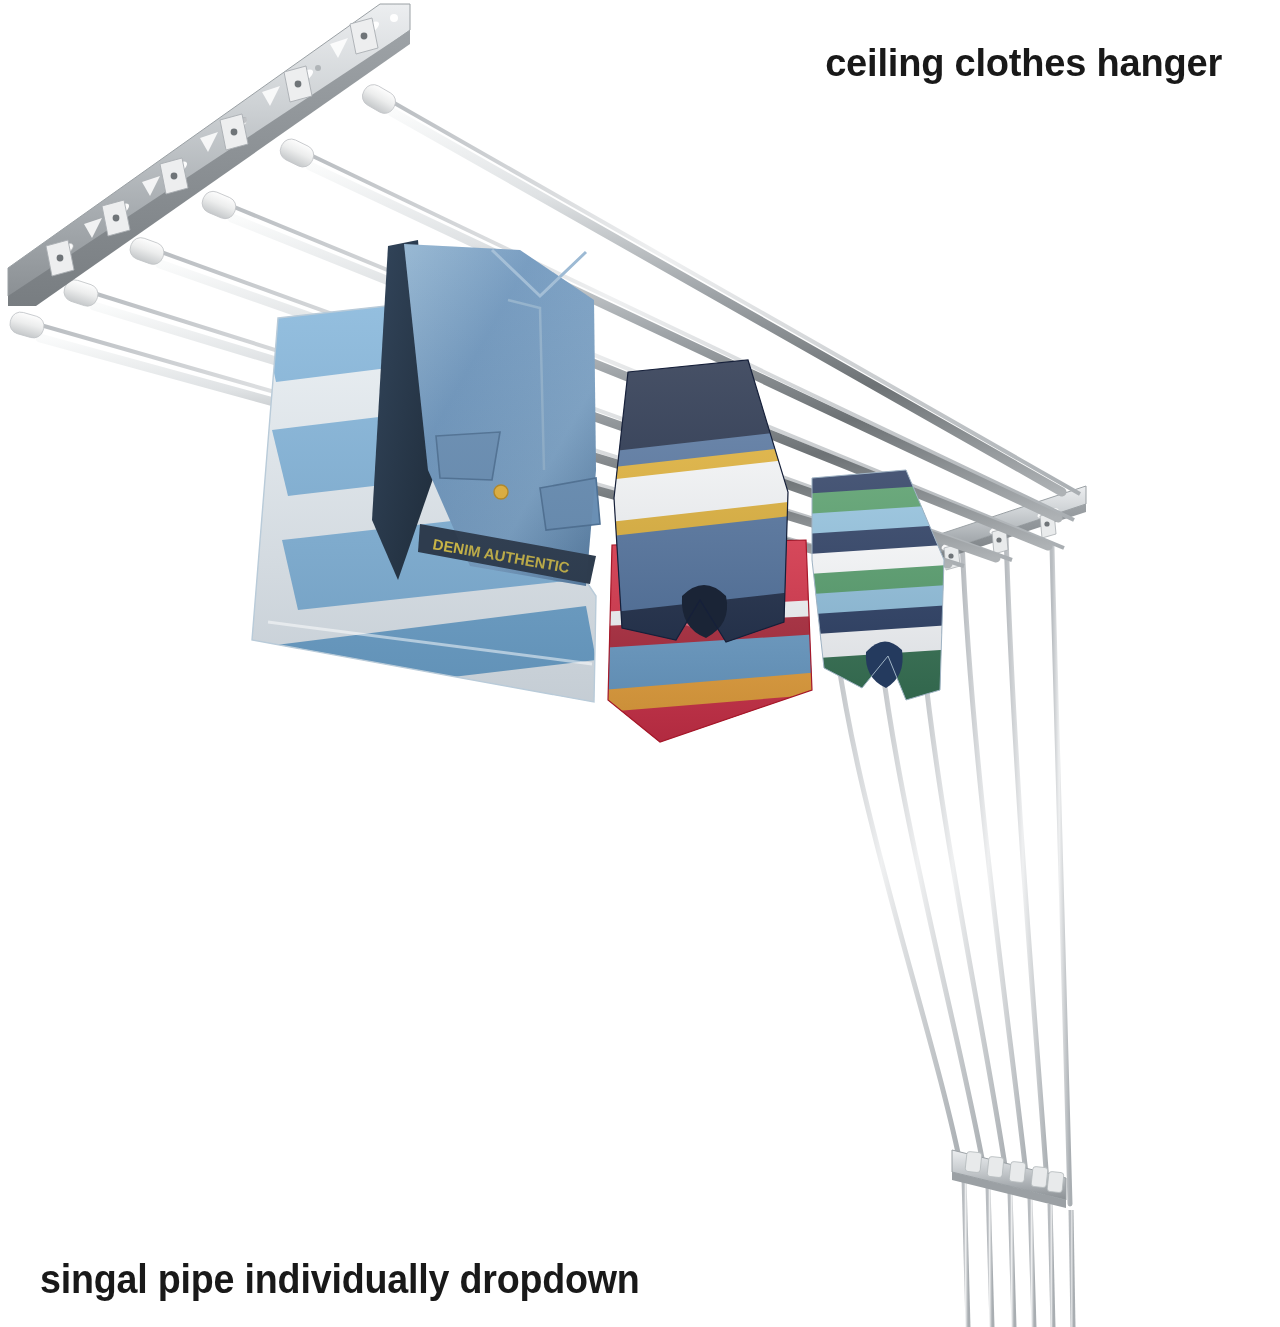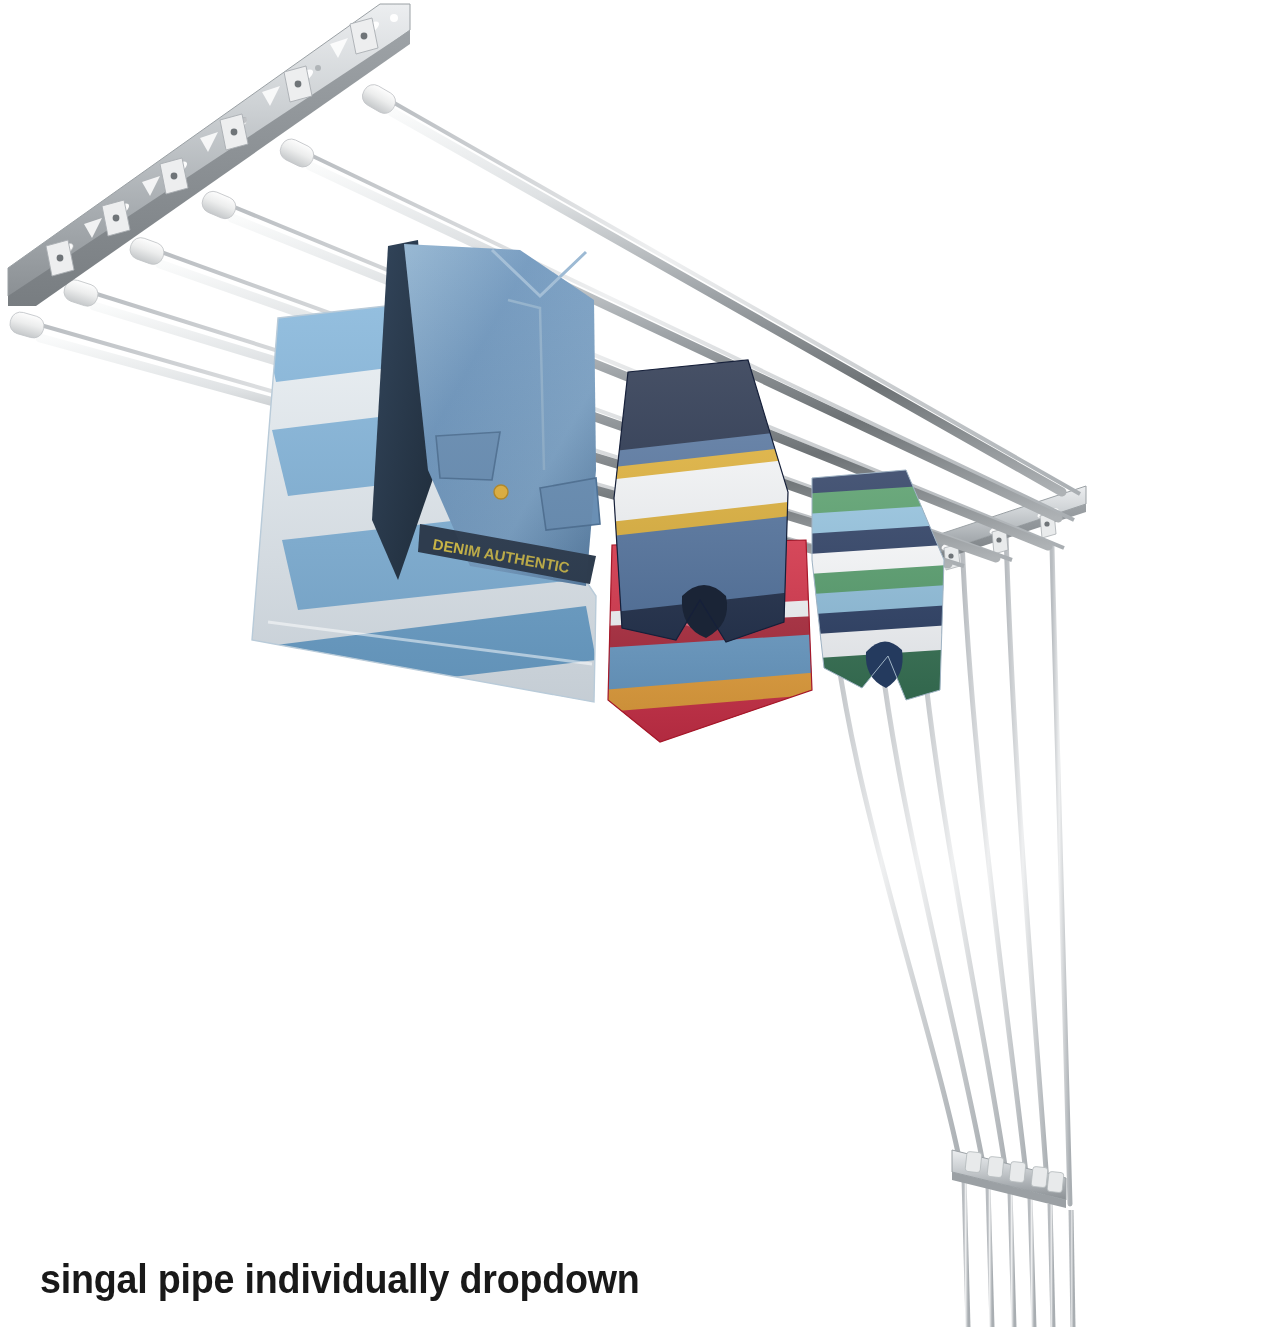--- a/index.html
+++ b/index.html
@@ -313,17 +313,18 @@
         </g>
         <path d="M866,652 q18,-20 36,-2 q4,26 -16,38 q-22,-10 -20,-36 Z" fill="#243a5e"></path>
         <path d="M812,478 L906,470 L944,560 L940,690 L906,700 L888,656 L862,688 L824,668 L812,560 Z" fill="none" stroke="#9fb3c4" stroke-width="1"></path>
       </g>
 
       <g>
         <path d="M600,400 L1058,618" stroke="url(#gRod)" stroke-width="7" fill="none" opacity="0"></path>
       </g>
     </svg>
 
+    <div class="caption" id="title-text">ceiling clothes hanger</div>
 
     <div class="caption" id="bottom-text">singal pipe individually dropdown</div>
 
   </div>
 </div>
 
 </body></html>

